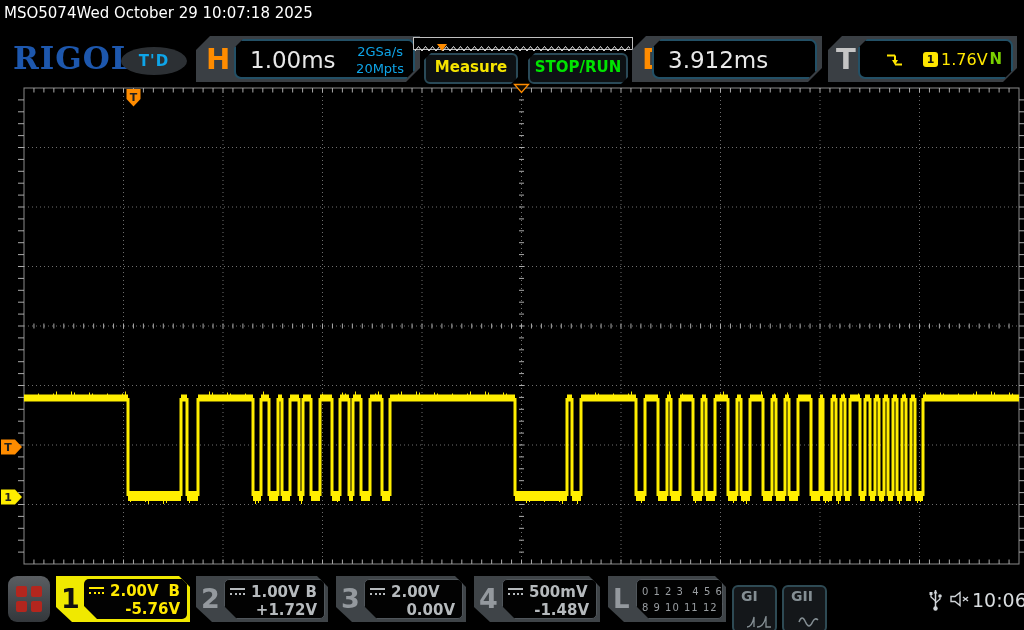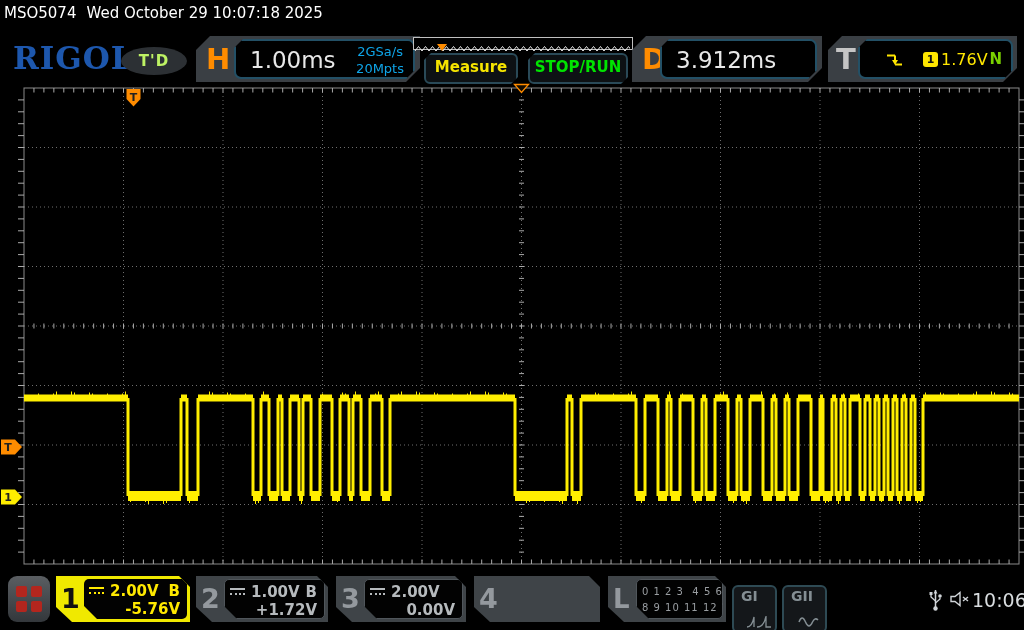--- a/index.html
+++ b/index.html
@@ -2,39 +2,39 @@
 <html><head>
 <meta charset="utf-8">
 <style>
   html,body{margin:0;padding:0;background:#000;}
   #screen{position:relative;width:1024px;height:630px;background:#000;overflow:hidden;
           font-family:"DejaVu Sans","Liberation Sans",sans-serif;}
   .abs{position:absolute;}
 
   
   #statusbar{left:4px;top:4px;color:#ffffff;font-size:15px;white-space:pre;}
-  #statusbar .model{margin-right:10px;}
+  #statusbar .model{margin-right:0;}
 
   
   #logo{left:13px;top:40px;font-family:"DejaVu Serif","Liberation Serif",serif;
         font-weight:bold;font-size:31px;color:#1d57ad;letter-spacing:1px;}
   #tdbadge{left:121px;top:47px;width:66px;height:28px;background:#2c3034;border-radius:50%;
-           color:#bef264;font-size:15px;font-weight:bold;text-align:center;line-height:28px;letter-spacing:1px;}
+           color:#0ea5e9;font-size:15px;font-weight:bold;text-align:center;line-height:28px;letter-spacing:1px;}
   .hgroup{top:36px;height:46px;background:#3a3f44;
           clip-path:polygon(14px 0,100% 0,100% calc(100% - 14px),calc(100% - 14px) 100%,0 100%,0 14px);}
   .hletter{position:absolute;top:6px;font-size:29px;font-weight:bold;line-height:34px;}
   .orange{color:#ff8c00;}
   .hpanel{position:absolute;top:3px;bottom:3px;background:#000;border:2px solid #235066;border-radius:7px;
           clip-path:polygon(9px 0,100% 0,100% calc(100% - 9px),calc(100% - 9px) 100%,0 100%,0 9px);}
   #hbox{left:196px;width:224px;}
   #hbox .hpanel{left:38px;right:5px;}
   #hvalue{position:absolute;left:14px;top:6px;font-size:23px;color:#e8e8e8;}
   #hrates{position:absolute;right:9px;top:3px;text-align:center;font-size:13px;color:#0ea5e9;line-height:1.3;}
   #dbox{left:632px;width:190px;}
-  #dbox .hpanel{left:28px;right:5px;text-align:right;}
+  #dbox .hpanel{left:20px;right:5px;text-align:right;}
   #dvalue{position:absolute;left:14px;top:6px;font-size:23px;color:#e8e8e8;}
   #tbox{left:828px;width:189px;}
   #tbox .hletter{color:#c5c5c5;left:8px;}
   #tbox .hpanel{left:30px;right:4px;display:flex;align-items:center;}
   #tedgeicon{margin-left:26px;}
   #tchbadge{margin-left:20px;width:15px;height:15px;background:#ffe600;border-radius:3px;
             color:#111;font-size:11px;font-weight:bold;text-align:center;line-height:15px;}
   #tlevel{margin-left:3px;color:#ffe600;font-size:16px;}
   #tslope{position:absolute;right:9px;color:#7ad000;font-size:15px;font-weight:bold;}
 
@@ -619,20 +619,28 @@
           <span class="dcicon"></span>
           <span>2.00V</span>
           <span class="bw"></span>
         </div>
       <div class="r2">0.00V</div>
     </div>
   </div>
 
   <div id="ch4" class="abs chbox chdark">
     <span class="tab-num">4</span>
+    <div class="panel">
+      <div class="r1">
+          <span class="dcicon"></span>
+          <span>500mV</span>
+          <span class="bw"></span>
+        </div>
+      <div class="r2">-1.48V</div>
+    </div>
   </div>
 
   <div id="labox" class="abs chbox chdark">
     <span class="tab-num">L</span>
     <div class="panel">
       <div class="larow">0 1 2 3  4 5 6 7</div>
       <div class="larow">8 9 10 11 12 13 14 15</div>
     </div>
   </div>
 

